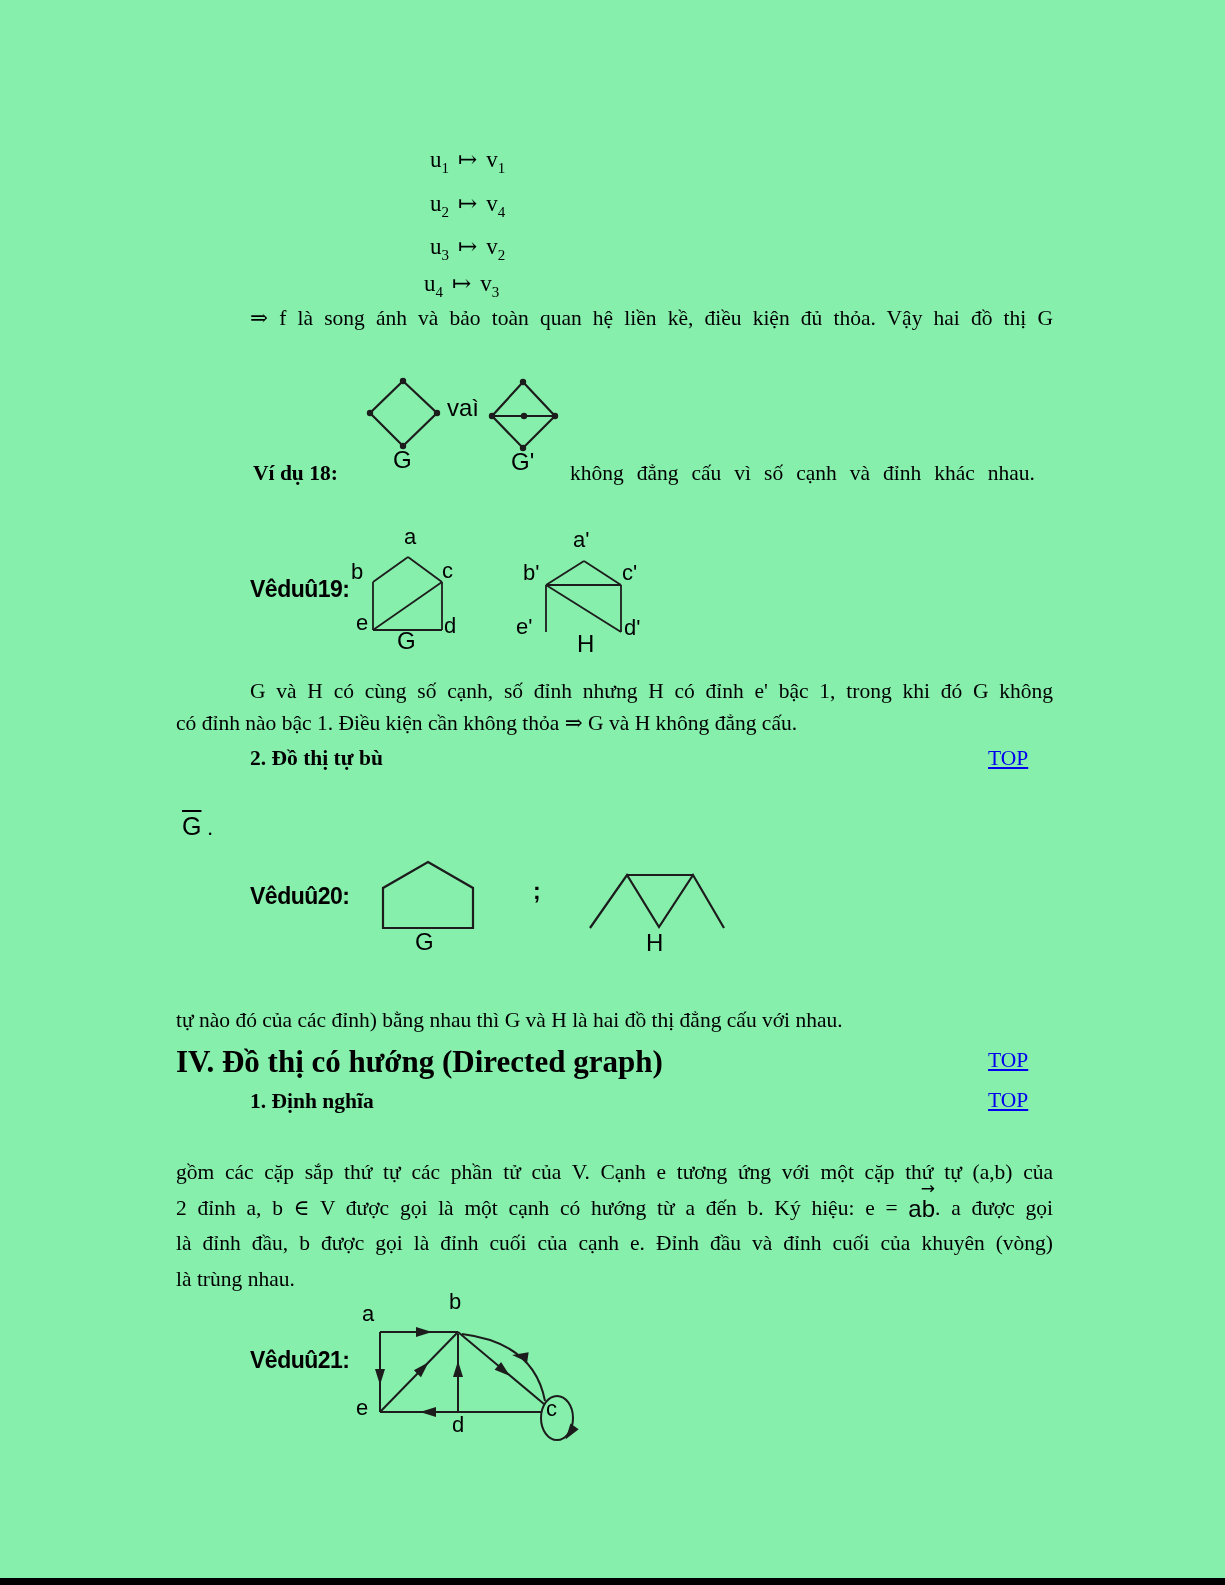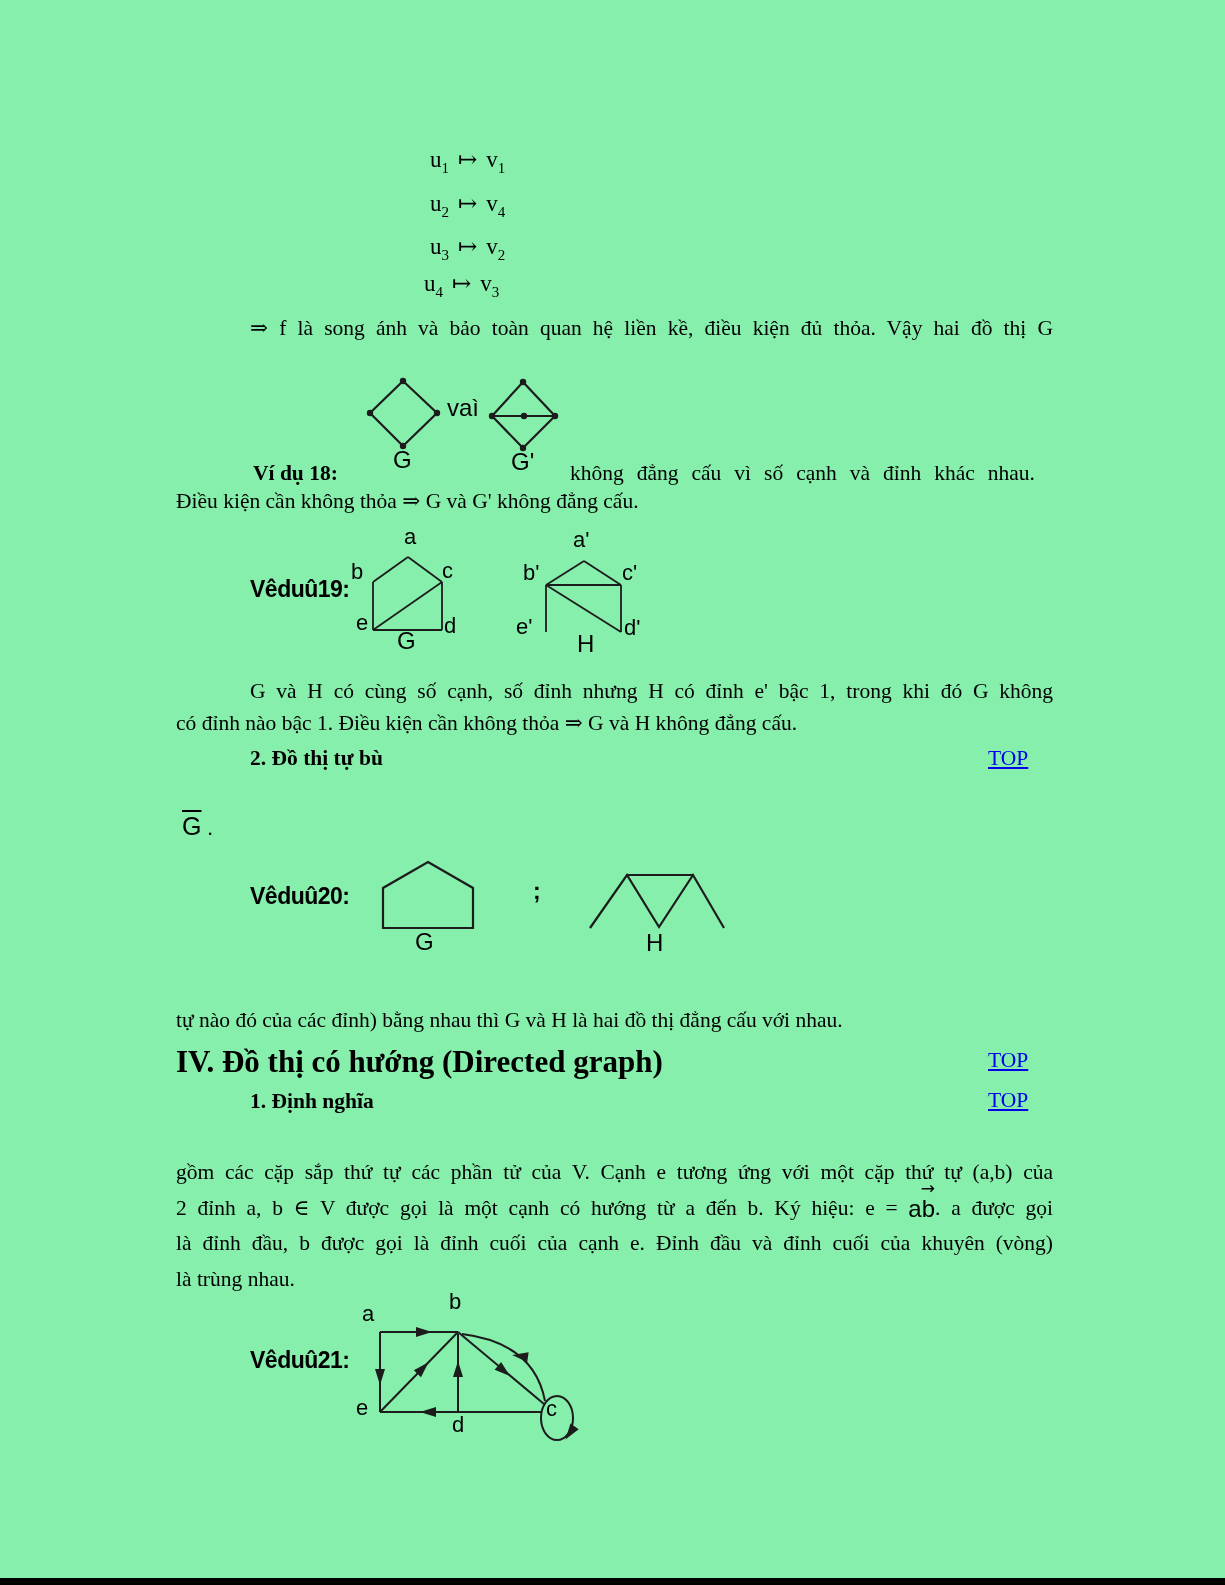--- a/index.html
+++ b/index.html
@@ -36,21 +36,21 @@
 </head>
 <body>
 
 <div id="page">
 
   <div class="map-row" style="left:430px;top:146px;"><span>u</span><sub>1</sub><span class="maparrow">↦</span><span>v</span><sub>1</sub></div>
   <div class="map-row" style="left:430px;top:190px;"><span>u</span><sub>2</sub><span class="maparrow">↦</span><span>v</span><sub>4</sub></div>
   <div class="map-row" style="left:430px;top:233px;"><span>u</span><sub>3</sub><span class="maparrow">↦</span><span>v</span><sub>2</sub></div>
   <div class="map-row" style="left:424px;top:270px;"><span>u</span><sub>4</sub><span class="maparrow">↦</span><span>v</span><sub>3</sub></div>
 
-  <div class="tl j" style="left:250px;top:305px;width:803px;margin-top:10px;">⇒ f là song ánh và bảo toàn quan hệ liền kề, điều kiện đủ thỏa. Vậy hai đồ thị G</div>
+  <div class="tl j" style="left:250px;top:305px;width:803px;">⇒ f là song ánh và bảo toàn quan hệ liền kề, điều kiện đủ thỏa. Vậy hai đồ thị G</div>
 
   <svg style="left:360px;top:374px;" width="210" height="92" viewBox="0 0 210 92">
     <polygon class="gstroke" stroke-width="2.2" points="43,7 77,39 43,72 10,39"></polygon>
     <circle class="gfill" cx="43" cy="7" r="3.2"></circle>
     <circle class="gfill" cx="77" cy="39" r="3.2"></circle>
     <circle class="gfill" cx="43" cy="72" r="3.2"></circle>
     <circle class="gfill" cx="10" cy="39" r="3.2"></circle>
     <polygon class="gstroke" stroke-width="2.2" points="163,8 195,42 163,74 132,42"></polygon>
     <line class="gstroke" stroke-width="1.8" x1="132" y1="42" x2="195" y2="42"></line>
     <circle class="gfill" cx="163" cy="8" r="3.2"></circle>
@@ -58,21 +58,20 @@
     <circle class="gfill" cx="163" cy="74" r="3.2"></circle>
     <circle class="gfill" cx="132" cy="42" r="3.2"></circle>
     <circle class="gfill" cx="164" cy="42" r="3.2"></circle>
   </svg>
   <span class="vlabel" style="left:447px;top:394px;font-size:24px;">vaì</span>
   <span class="vlabel" style="left:393px;top:446px;font-size:24px;">G</span>
   <span class="vlabel" style="left:511px;top:448px;font-size:24px;">G'</span>
 
   <span class="tl b" style="left:253px;top:460px;">Ví dụ 18:</span>
   <div class="tl j" style="left:570px;top:460px;width:465px;">không đẳng cấu vì số cạnh và đỉnh khác nhau.</div>
-  <div class="tl" style="left:176px;top:488px;width:877px;">Điều kiện cần không thỏa ⇒ G và G' không đẳng cấu.</div>
 
   <span class="figlabel" style="left:250px;top:576px;">Vêduû19:</span>
   <svg style="left:340px;top:520px;" width="320" height="125" viewBox="0 0 320 125">
     <g class="gstroke" stroke-width="1.8">
       <line x1="68" y1="37" x2="33" y2="62"></line>
       <line x1="68" y1="37" x2="102" y2="62"></line>
       <line x1="33" y1="62" x2="33" y2="110"></line>
       <line x1="33" y1="110" x2="102" y2="110"></line>
       <line x1="102" y1="110" x2="102" y2="62"></line>
       <line x1="33" y1="110" x2="102" y2="62"></line>

